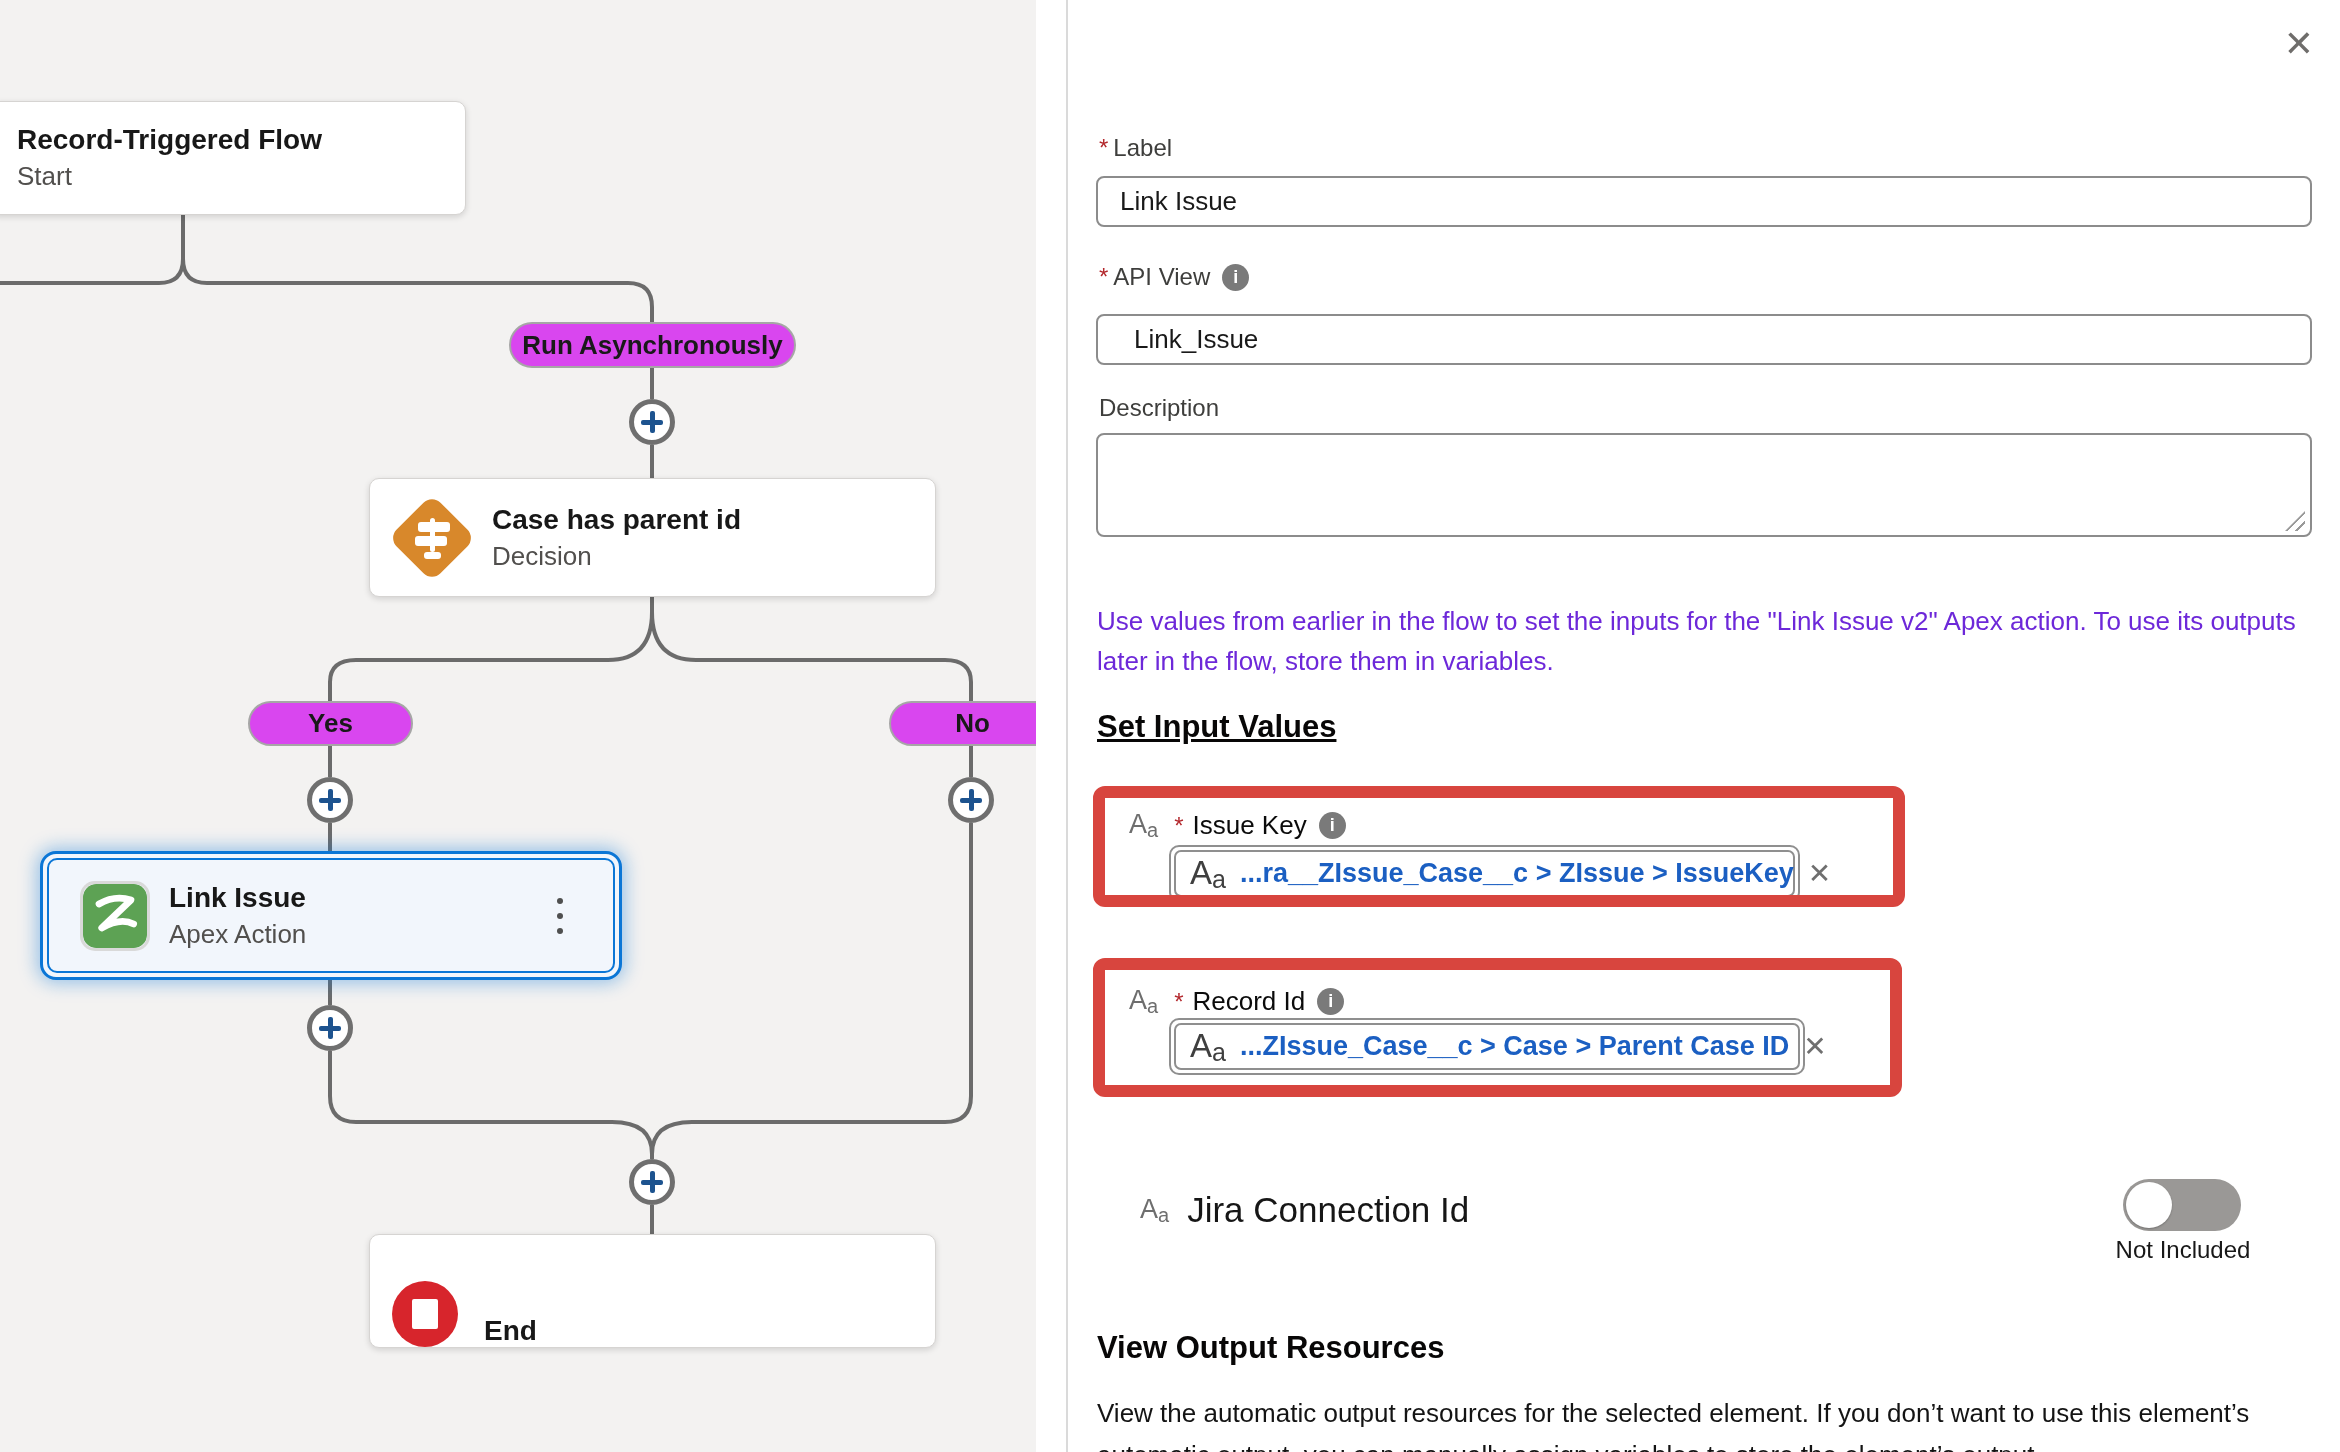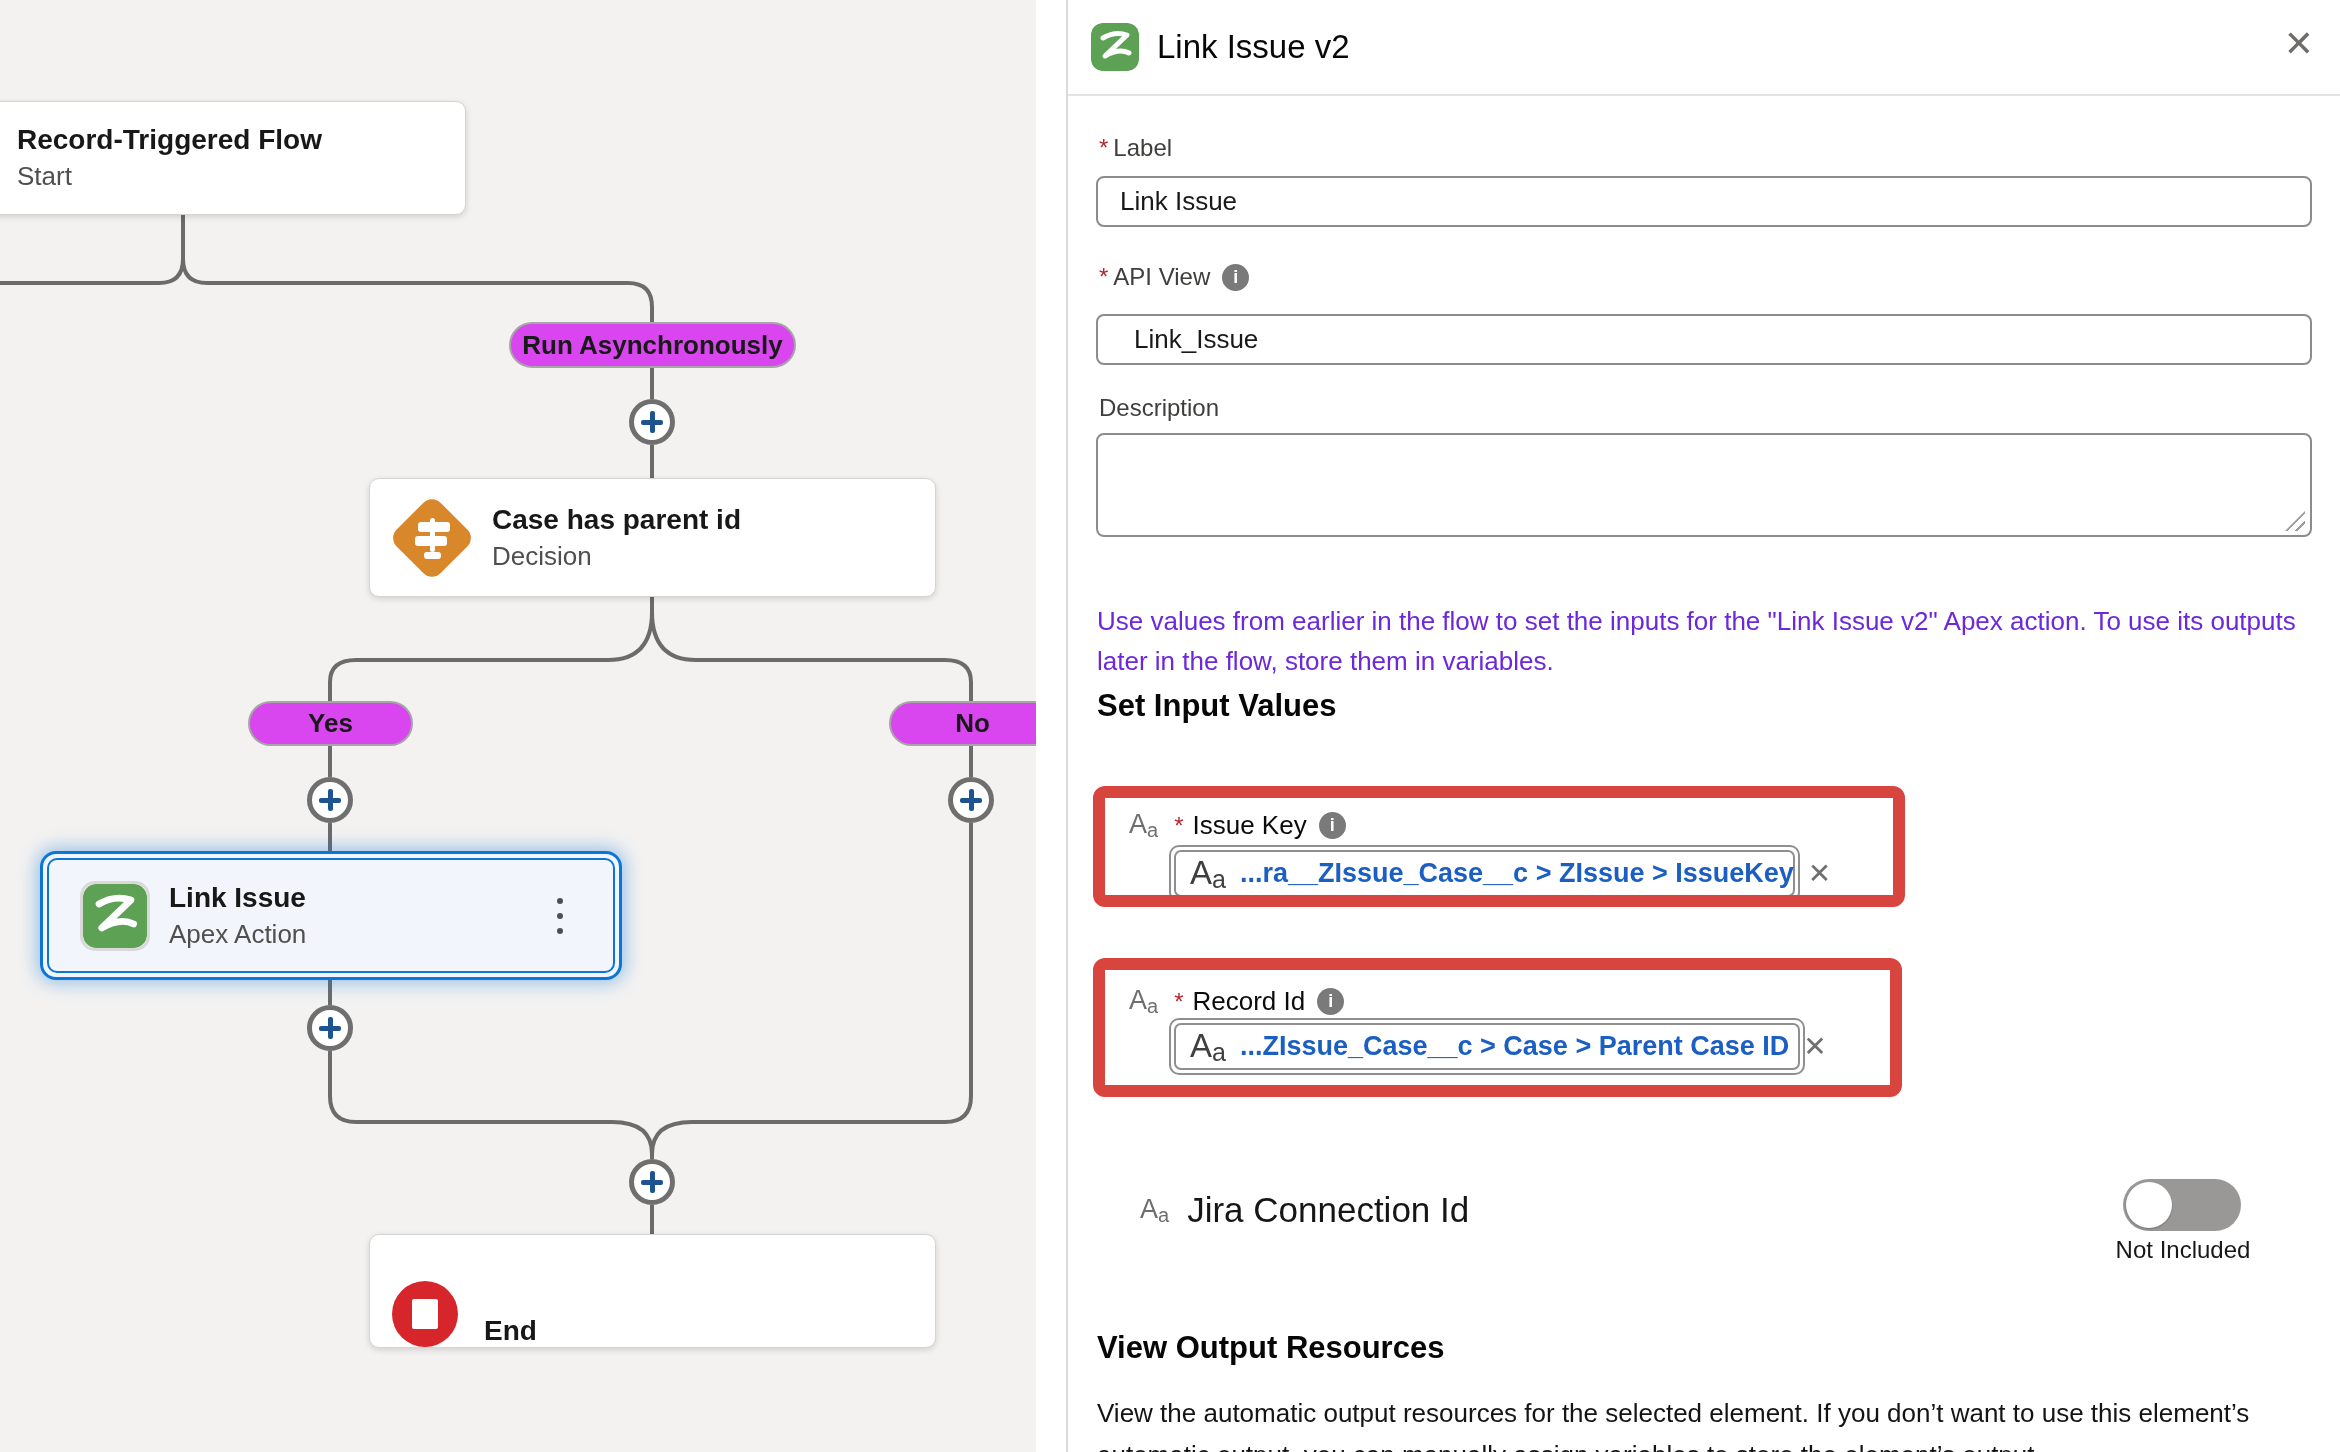--- a/index.html
+++ b/index.html
@@ -85,21 +85,21 @@
   .lbl-3 { top:394px; }
   .sf-textarea { position:absolute; left:28px; top:433px; width:1216px; height:104px; border:2px solid #8c8c8c;
                  border-radius:8px; background:#fff; }
   .resize-grip { position:absolute; right:5px; bottom:4px; width:20px; height:20px;
                  background:repeating-linear-gradient(135deg,#9a9a9a 0 2px,transparent 2px 7px);
                  clip-path:polygon(100% 0,100% 100%,0 100%); }
 
   .help-text { position:absolute; left:29px; top:601px; width:1222px; font-size:26px; color:#6d28d9;
                line-height:40px; }
   .section-h { position:absolute; left:29px; font-size:31px; color:#080707; }
-  .h-inputs { top:688px; }
+  .h-inputs { top:709px;text-decoration:underline; }
   .h-output { top:1330px; }
 
   .aa { display:inline-flex; align-items:flex-start; line-height:1; }
   .aa .A { font-size:27px; color:#6e6e6e; }
   .aa .a { font-size:20px; color:#6e6e6e; margin-top:9px; }
   .aa-big .A { font-size:33px; color:#3f3f3f; }
   .aa-big .a { font-size:25px; color:#3f3f3f; margin-top:11px; }
 
   .annot { position:absolute; border:12px solid #d8453e; border-radius:12px; overflow:hidden; }
   .annot-1 { left:25px; top:786px; width:812px; height:121px; }
@@ -212,27 +212,20 @@
     <div class="node node-end">
       <div class="end-icon">
           <i></i>
         </div>
       <span class="node-title">End</span>
     </div>
   </div>
 
   <div class="panel">
 
-    <div class="panel-header">
-      <svg class="zicon" width="48" height="48" viewBox="0 0 48 48">
-        <rect x="0" y="0" width="48" height="48" rx="10" fill="#5da254"></rect>
-        <path d="M12 15 Q24 8 36 12 L14 33 Q28 25 38 30" stroke="#fff" stroke-width="5" fill="none" stroke-linecap="round" stroke-linejoin="round"></path>
-      </svg>
-      <span class="panel-title">Link Issue v2</span>
-    </div>
     <span class="close-btn">✕</span>
 
     <div class="fld-label lbl-1">
       <span class="req">*</span>
       <span>Label</span>
     </div>
     <input class="sf-input inp-1" readonly="" value="Link Issue" style="">
 
     <div class="fld-label lbl-2">
       <span class="req">*</span>

